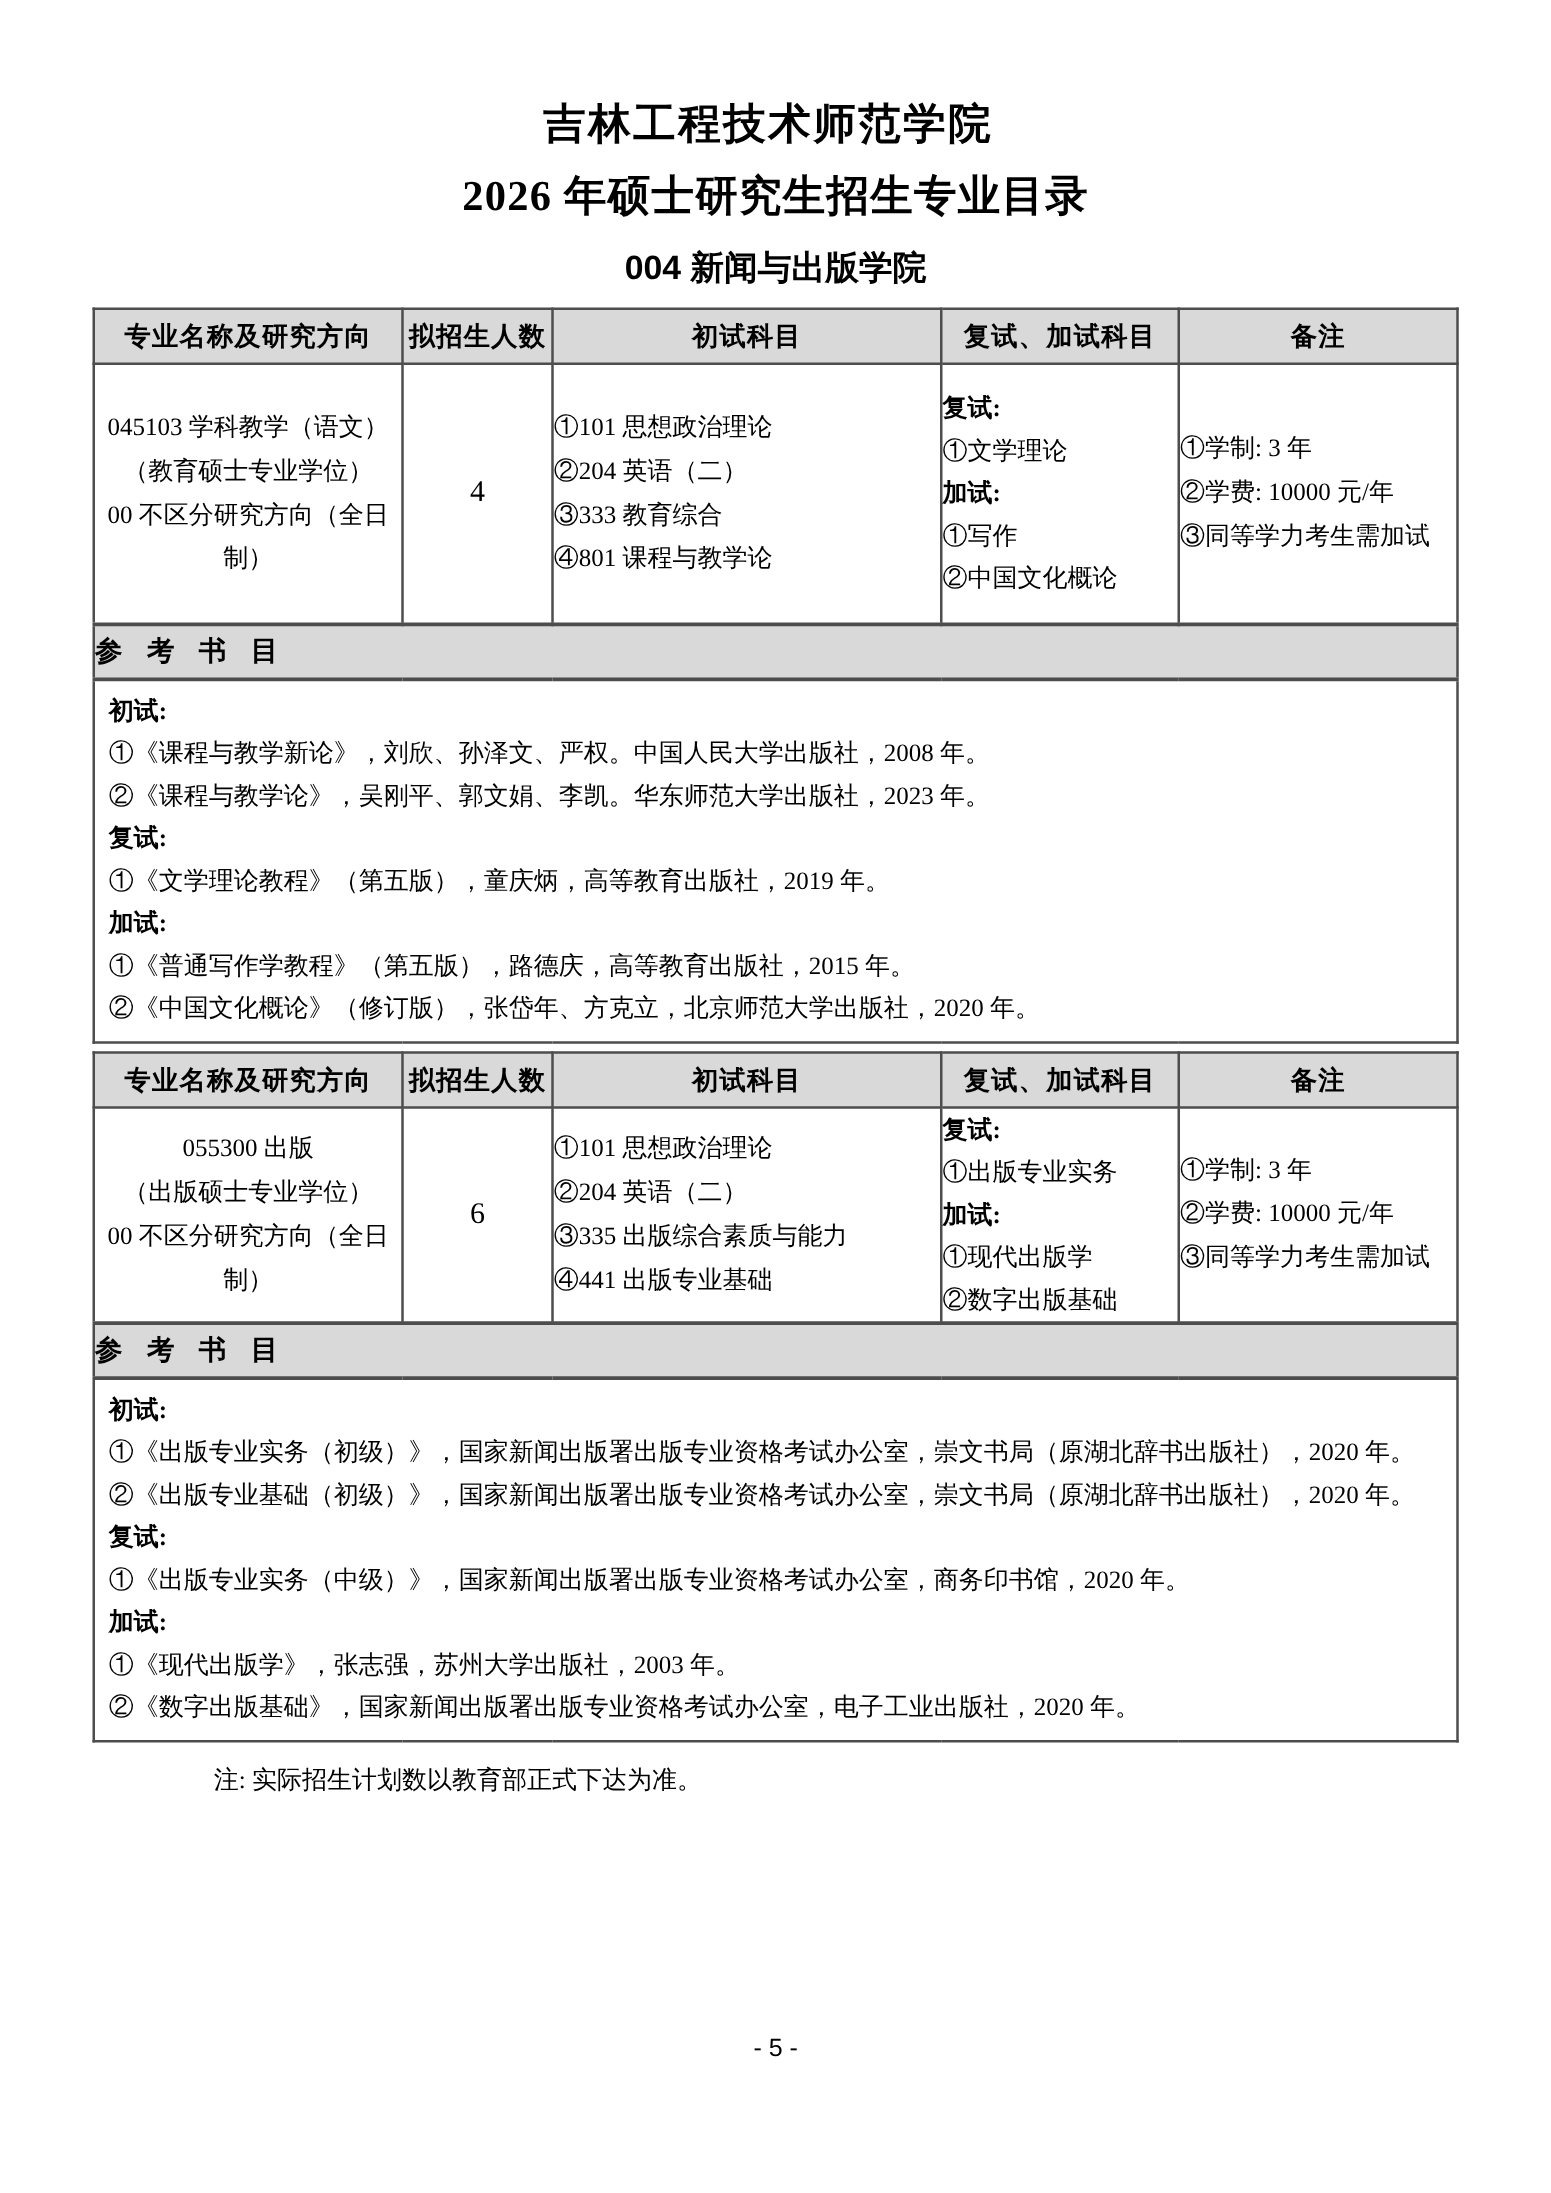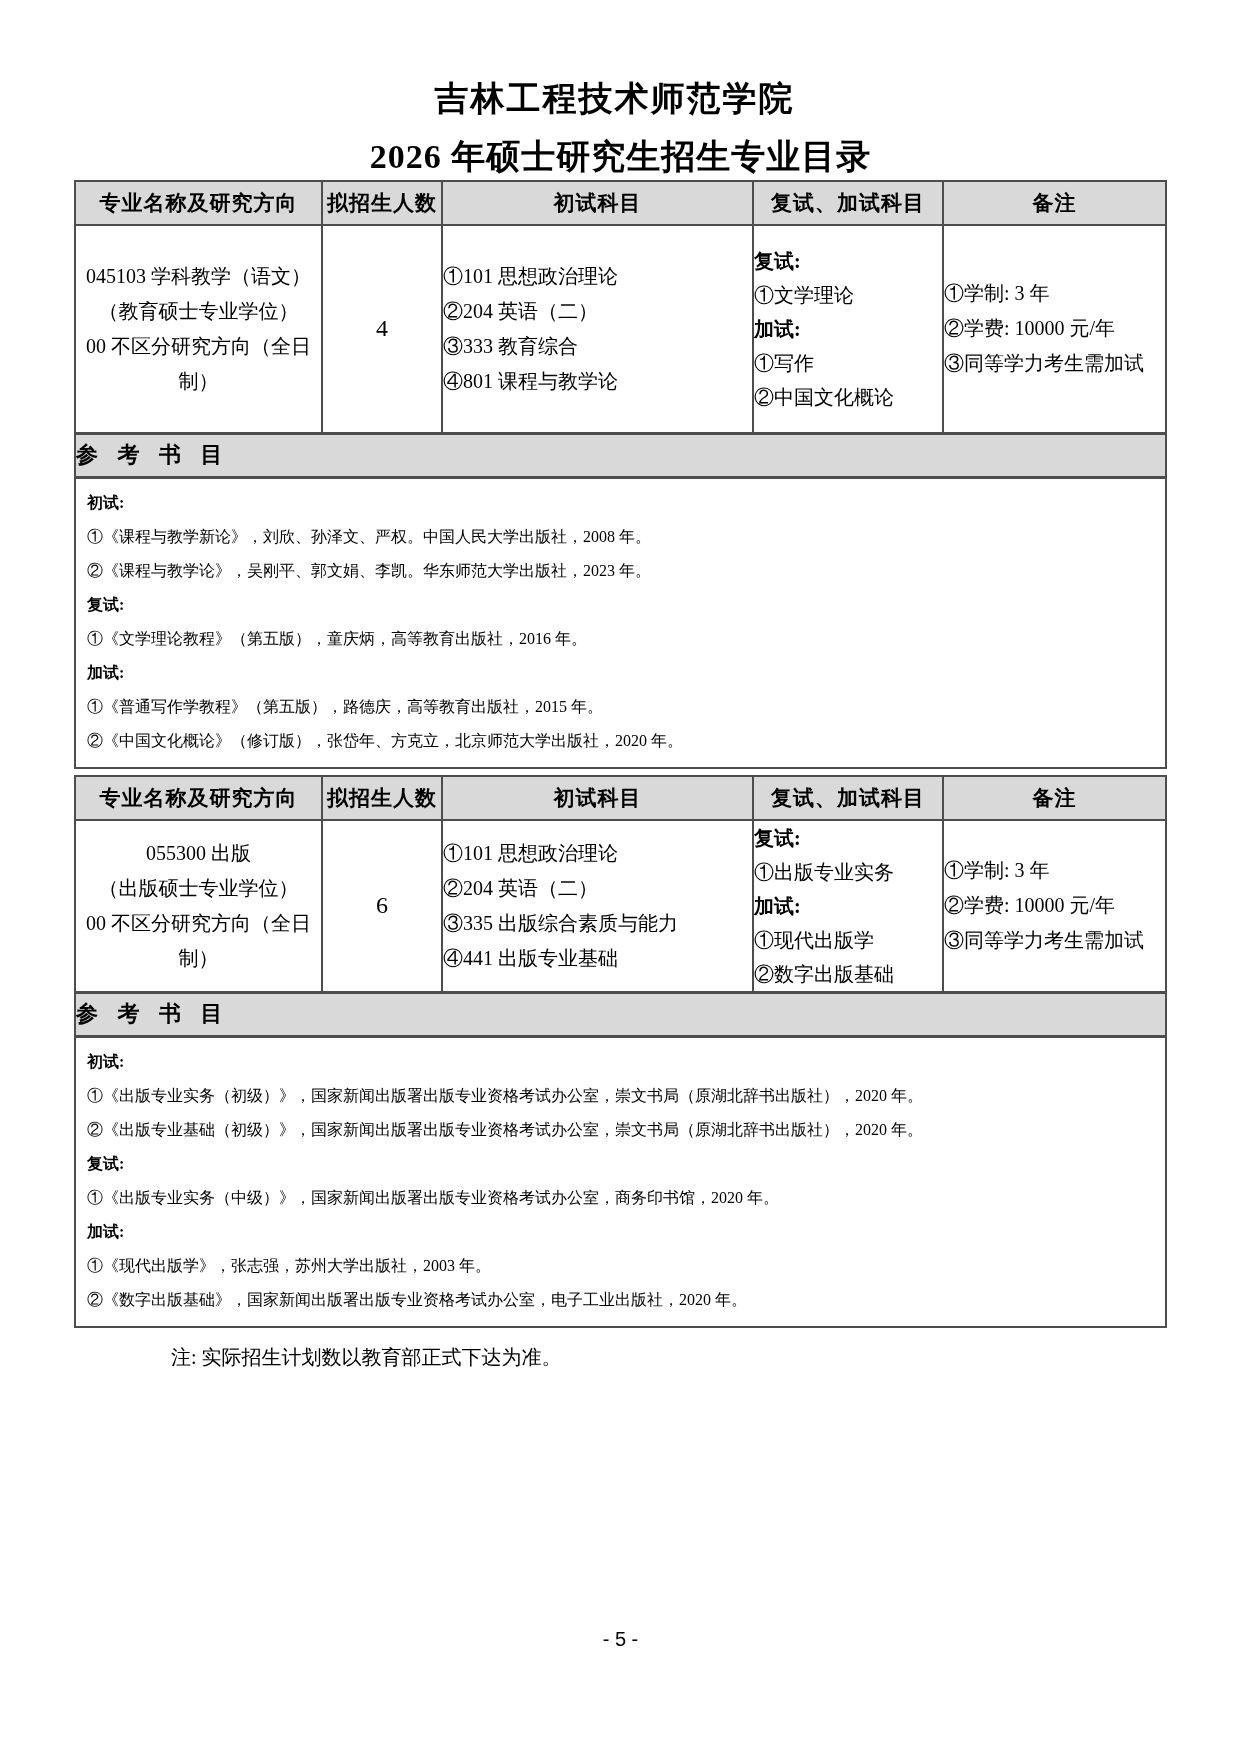--- a/index.html
+++ b/index.html
@@ -46,21 +46,21 @@
   td.retest-cell { vertical-align: top; padding: 5px 4px 5px 10px; line-height: 34px; }
   td.remarks-cell { padding: 5px 2px 5px 9px; line-height: 35px; }
   .bold-label { font-weight: bold; }
 
   tr.ref-head td {
     background: #d9d9d9; height: 44px; text-align: left;
     font-weight: bold; font-size: 22px; letter-spacing: 7px;
     border-top-width: 3px; border-bottom-width: 3px;
   }
   tr.ref-body td {
-    padding: 7px 8px 9px 11px; line-height: 34px; font-size: 16px;
+    padding: 7px 8px 9px 11px; line-height: 34px; font-size: 20px;
     vertical-align: top;
   }
   .ref-label { font-weight: bold; }
 
   .note {
     width: 1091px; margin: 16px auto 0 auto;
     padding-left: 96px; font-size: 20px;
   }
   .page-number {
     position: absolute; top: 1628px; left: 0; width: 100%;
@@ -68,20 +68,21 @@
     font-family: "Liberation Sans", "DejaVu Sans", sans-serif;
   }
 </style>
 </head>
 <body>
 
 <div class="page">
 
   <div class="title-1">吉林工程技术师范学院</div>
   <div class="title-2">2026 年硕士研究生招生专业目录</div>
+  <div class="subtitle">004 新闻与出版学院</div>
 
   <table class="prog first">
     <colgroup>
       <col style="width:247px">
         <col style="width:120px">
         <col style="width:311px">
       <col style="width:190px">
         <col style="width:223px">
     </colgroup>
     <tbody>
@@ -124,21 +125,21 @@
       </tr>
       <tr class="ref-head">
         <td colspan="5">参 考 书 目</td>
       </tr>
       <tr class="ref-body">
         <td colspan="5">
             <div class="ref-label">初试:</div>
             <div class="ref-item">①《课程与教学新论》，刘欣、孙泽文、严权。中国人民大学出版社，2008 年。</div>
             <div class="ref-item">②《课程与教学论》，吴刚平、郭文娟、李凯。华东师范大学出版社，2023 年。</div>
             <div class="ref-label">复试:</div>
-            <div class="ref-item">①《文学理论教程》（第五版），童庆炳，高等教育出版社，2016 年。</div>
+            <div class="ref-item">①《文学理论教程》（第五版），童庆炳，高等教育出版社，2019 年。</div>
             <div class="ref-label">加试:</div>
             <div class="ref-item">①《普通写作学教程》（第五版），路德庆，高等教育出版社，2015 年。</div>
             <div class="ref-item">②《中国文化概论》（修订版），张岱年、方克立，北京师范大学出版社，2020 年。</div>
           </td>
       </tr>
     </tbody>
   </table>
 
   <table class="prog second">
     <colgroup>

